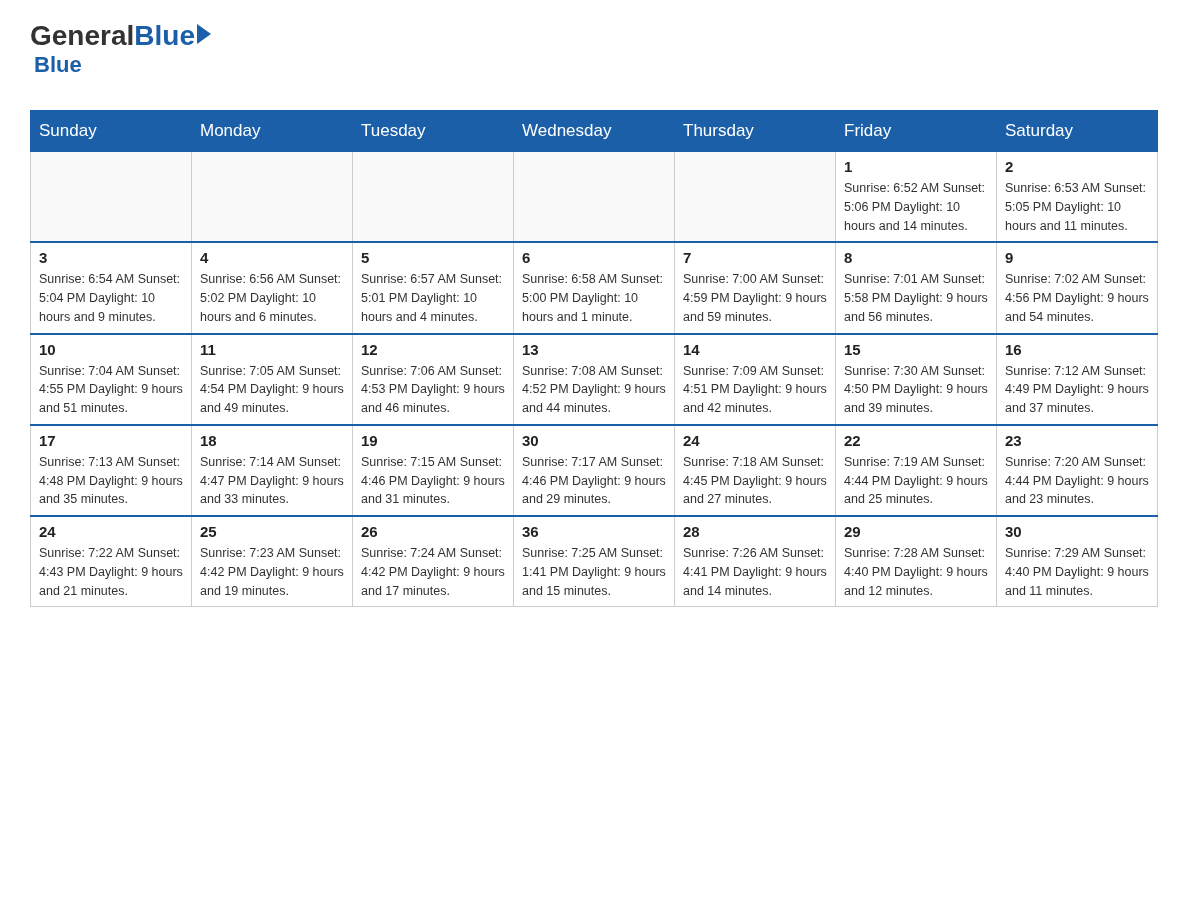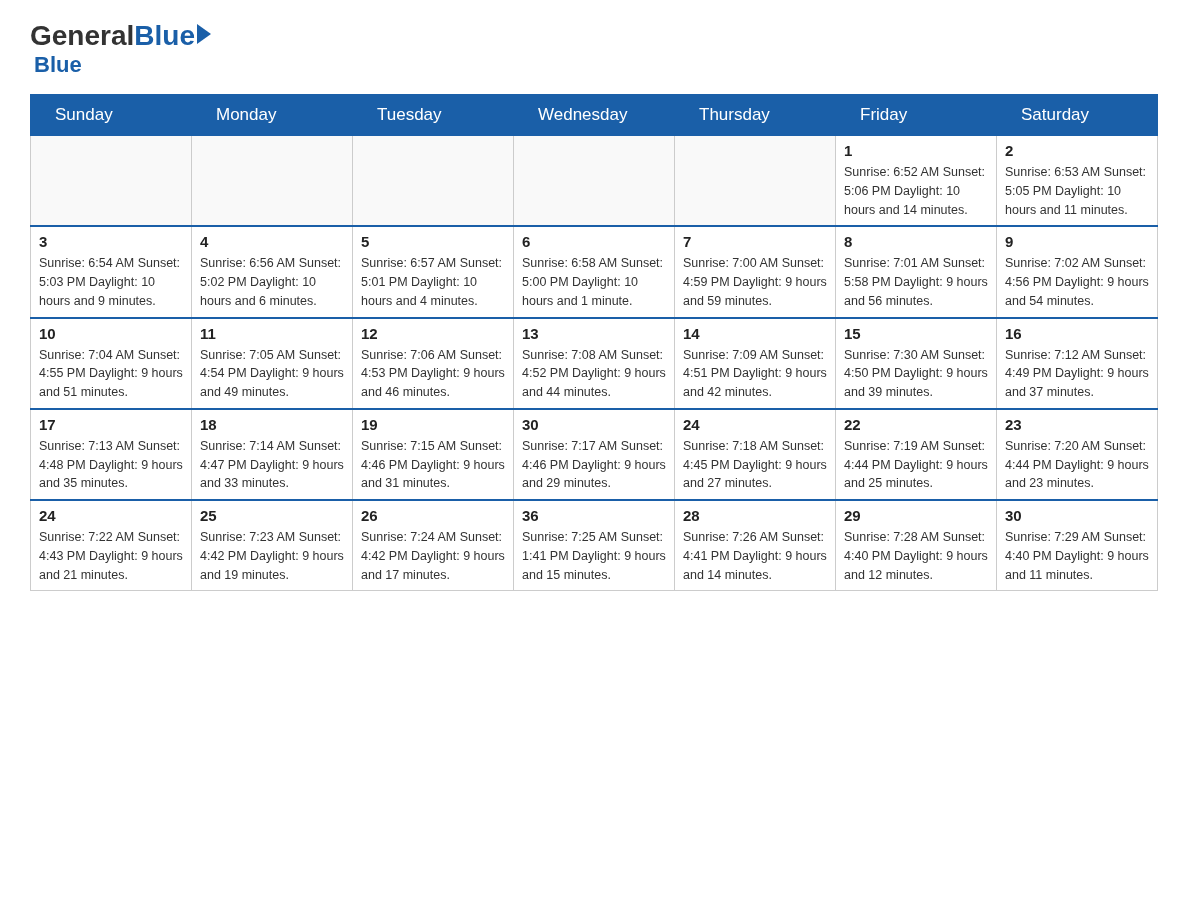--- a/index.html
+++ b/index.html
@@ -8,21 +8,21 @@
       background: #fff;
       color: #333;
       width: 1188px;
       min-height: 918px;
       padding: 20px 30px;
     }
     .header {
       display: flex;
       justify-content: space-between;
       align-items: center;
-      margin-bottom: 16px;
+      margin-bottom: 32px;
     }
     .logo {
       display: flex;
       flex-direction: column;
       align-items: flex-start;
     }
     .logo-text {
       display: flex;
       align-items: center;
       font-size: 28px;
@@ -60,21 +60,21 @@
       color: #555;
       margin-top: 4px;
     }
     .calendar {
       width: 100%;
       border-collapse: collapse;
     }
     .calendar th {
       background-color: #1a5fa8;
       color: #fff;
-      padding: 10px 24px;
+      padding: 10px 8px;
       font-size: 17px;
       font-weight: normal;
       text-align: left;
       border: 1px solid #1a5fa8;
     }
     .calendar td {
       vertical-align: top;
       padding: 6px 8px;
       border: 1px solid #ccc;
       width: 14.28%;
@@ -150,21 +150,21 @@
           <div class="day-info">Sunrise: 6:53 AM
 Sunset: 5:05 PM
 Daylight: 10 hours
 and 11 minutes.</div>
         </td>
       </tr>
       <tr class="row-divider">
         <td>
           <span class="day-num">3</span>
           <div class="day-info">Sunrise: 6:54 AM
-Sunset: 5:03 PM
+Sunset: 5:04 PM
 Daylight: 10 hours
 and 9 minutes.</div>
         </td>
         <td>
           <span class="day-num">4</span>
           <div class="day-info">Sunrise: 6:56 AM
 Sunset: 5:02 PM
 Daylight: 10 hours
 and 6 minutes.</div>
         </td>

